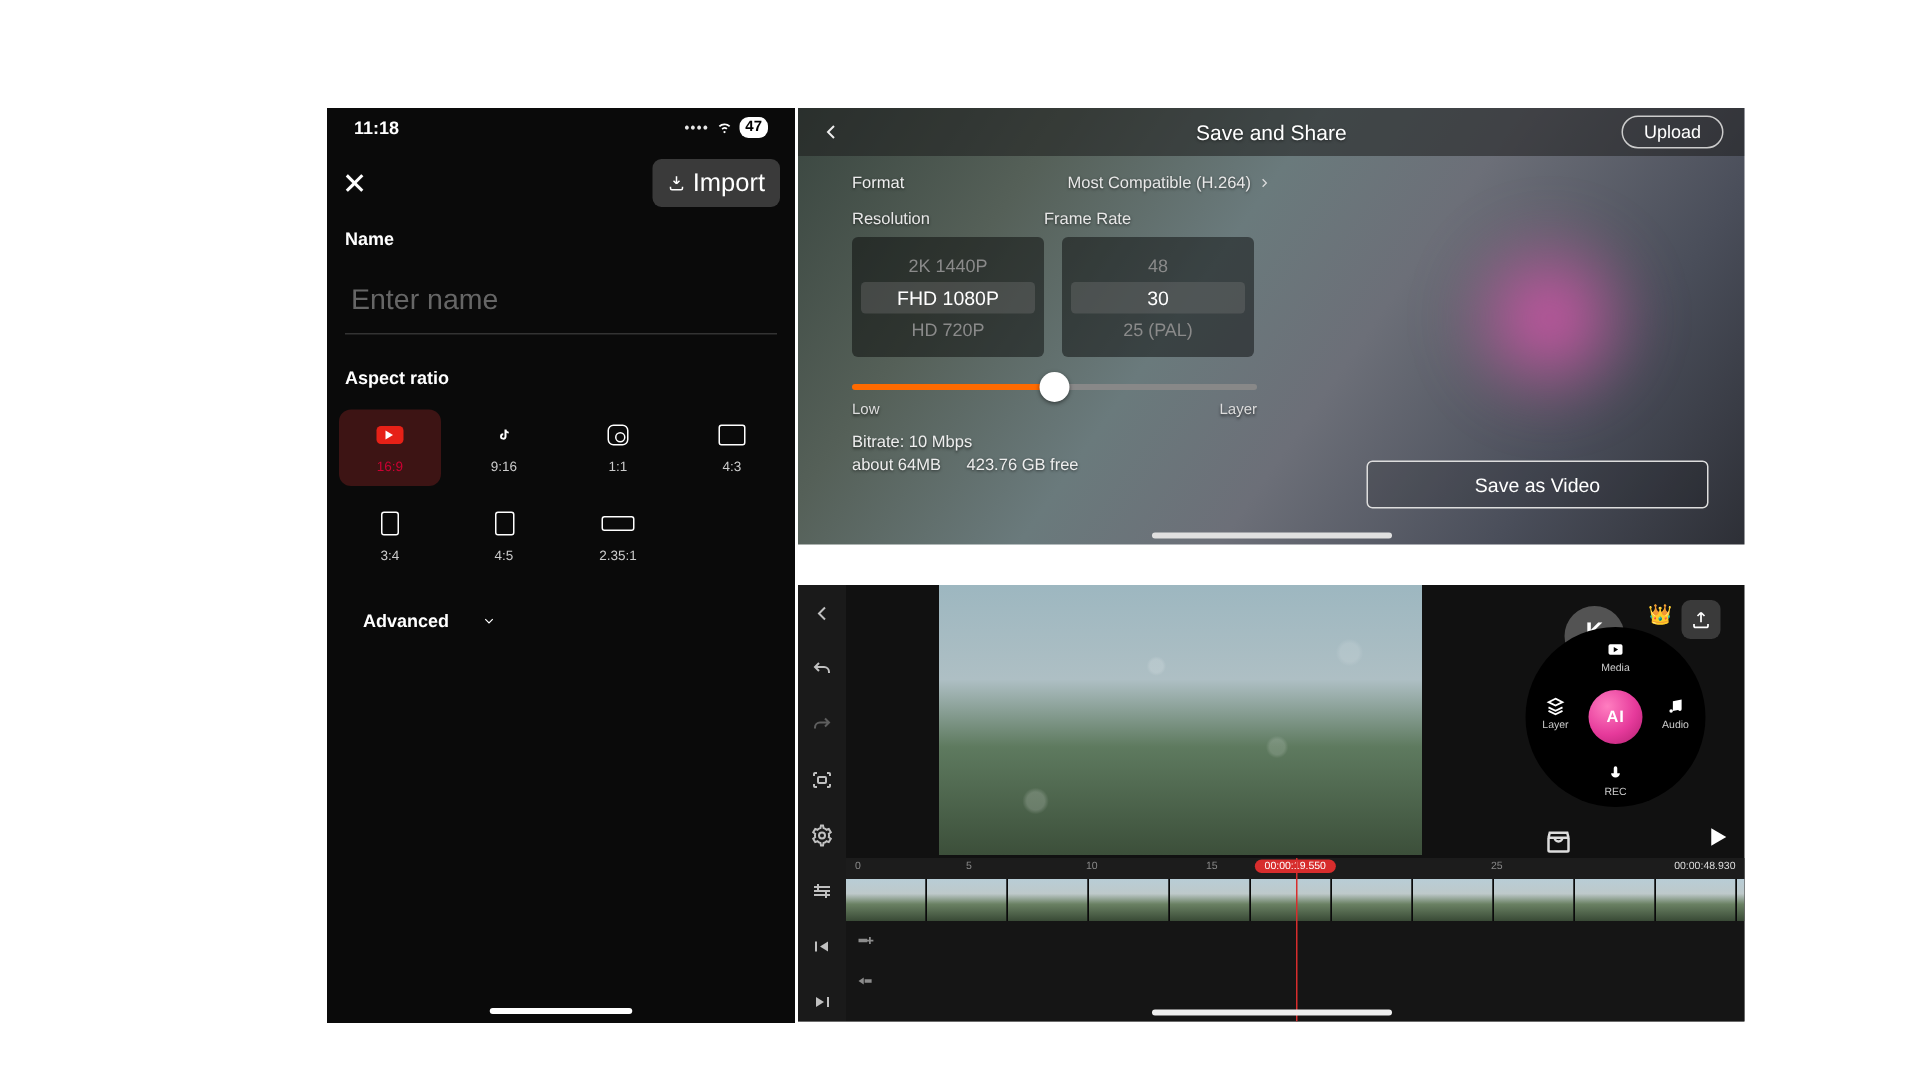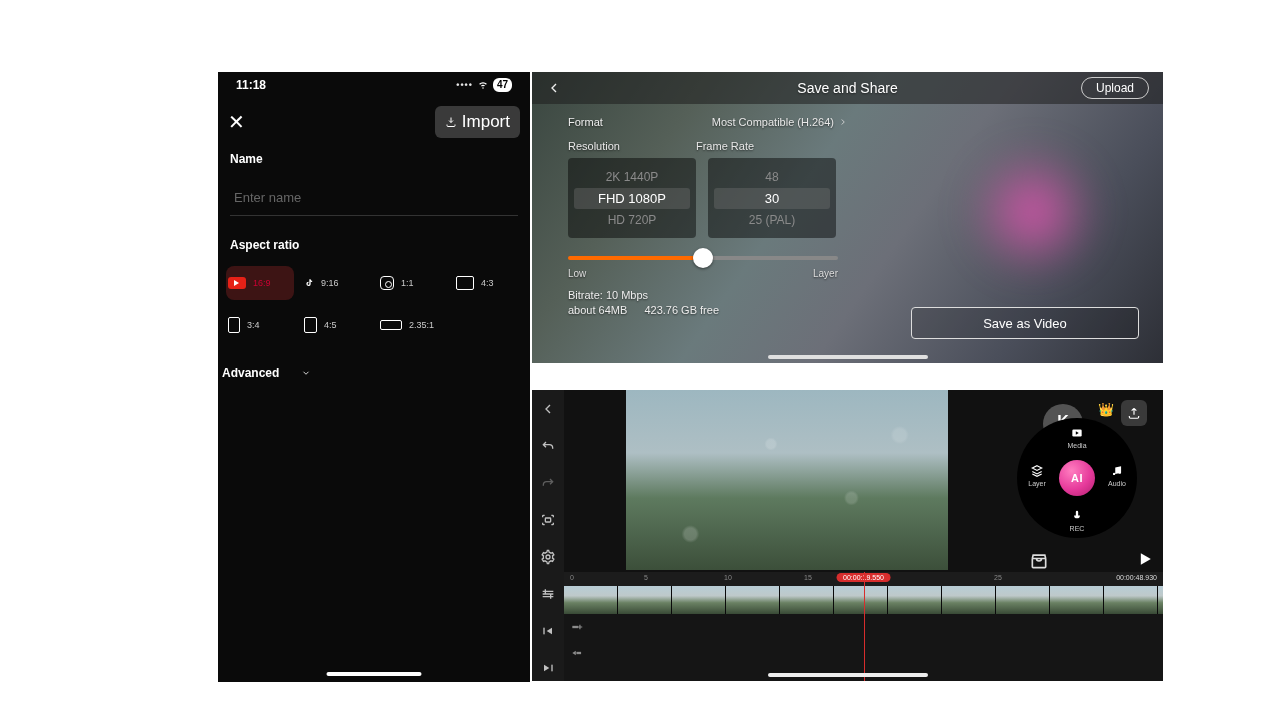--- a/index.html
+++ b/index.html
@@ -18,38 +18,38 @@
 
   .rowA-top { display:flex; justify-content:space-between; align-items:center; padding:12px 10px 6px; }
   .close-x { font-size:20px; font-weight:300; cursor:pointer; }
   .import-btn { background:#3a3a3a; border-radius:6px; padding:6px 10px; font-size:17px; display:flex; align-items:center; gap:5px; cursor:pointer; }
   .import-btn svg { width:12px; height:12px; }
 
   .secthdr { font-size:12px; font-weight:600; padding:8px 12px 4px; }
   .name-input {
     margin:10px 12px 0; padding:10px 4px; width:calc(100% - 24px);
     background:transparent; border:none; border-bottom:1px solid #333;
-    color:#fff; font-size:13px;
+    color:#fff; font-size:19px;
   }
   .name-input::placeholder { color:#666; }
 
   .aspect-grid { display:grid; grid-template-columns:repeat(4,1fr); gap:8px 8px; padding:10px 8px; }
-  .aspect-item { display:flex; flex-direction:row; align-items:center; gap:7px; padding:8px 2px; border-radius:8px; }
+  .aspect-item { display:flex; flex-direction:column; align-items:center; gap:7px; padding:8px 2px; border-radius:8px; }
   .aspect-item.selected { background:#3d1414; }
   .aspect-label { font-size:9px; color:#ccc; }
   .aspect-item.selected .aspect-label { color:#c03; }
   .aspect-shape { display:flex; align-items:center; justify-content:center; height:18px; }
   .shape-rect { border:1.5px solid #fff; border-radius:2px; }
   .yt { background:#e62117; width:18px; height:12px; border-radius:3px; position:relative; }
   .yt::after { content:""; position:absolute; left:6px; top:3px; border-left:5px solid #fff; border-top:3px solid transparent; border-bottom:3px solid transparent; }
   .tt { width:10px; height:14px; }
   .ig { width:14px; height:14px; border:1.5px solid #fff; border-radius:4px; position:relative; }
   .ig::after { content:""; position:absolute; left:3.5px; top:3.5px; width:5px; height:5px; border:1.5px solid #fff; border-radius:50%; }
 
-  .advanced-row { display:flex; align-items:center; gap:22px; padding:14px 4px; font-size:12px; font-weight:600; cursor:pointer; }
+  .advanced-row { display:flex; align-items:center; gap:22px; padding:14px 24px; font-size:12px; font-weight:600; cursor:pointer; }
   .chev-down { width:10px; height:10px; }
 
   .create-btn {
     position:absolute; left:50%; transform:translateX(-50%); bottom:28px;
     width:175px; height:32px; border-radius:16px; background:#ef4136;
     display:flex; align-items:center; justify-content:center; font-size:13px; font-weight:500; cursor:pointer;
   }
   .home-ind { position:absolute; bottom:6px; left:50%; transform:translateX(-50%); width:95px; height:4px; background:#fff; border-radius:3px; }
 
   

